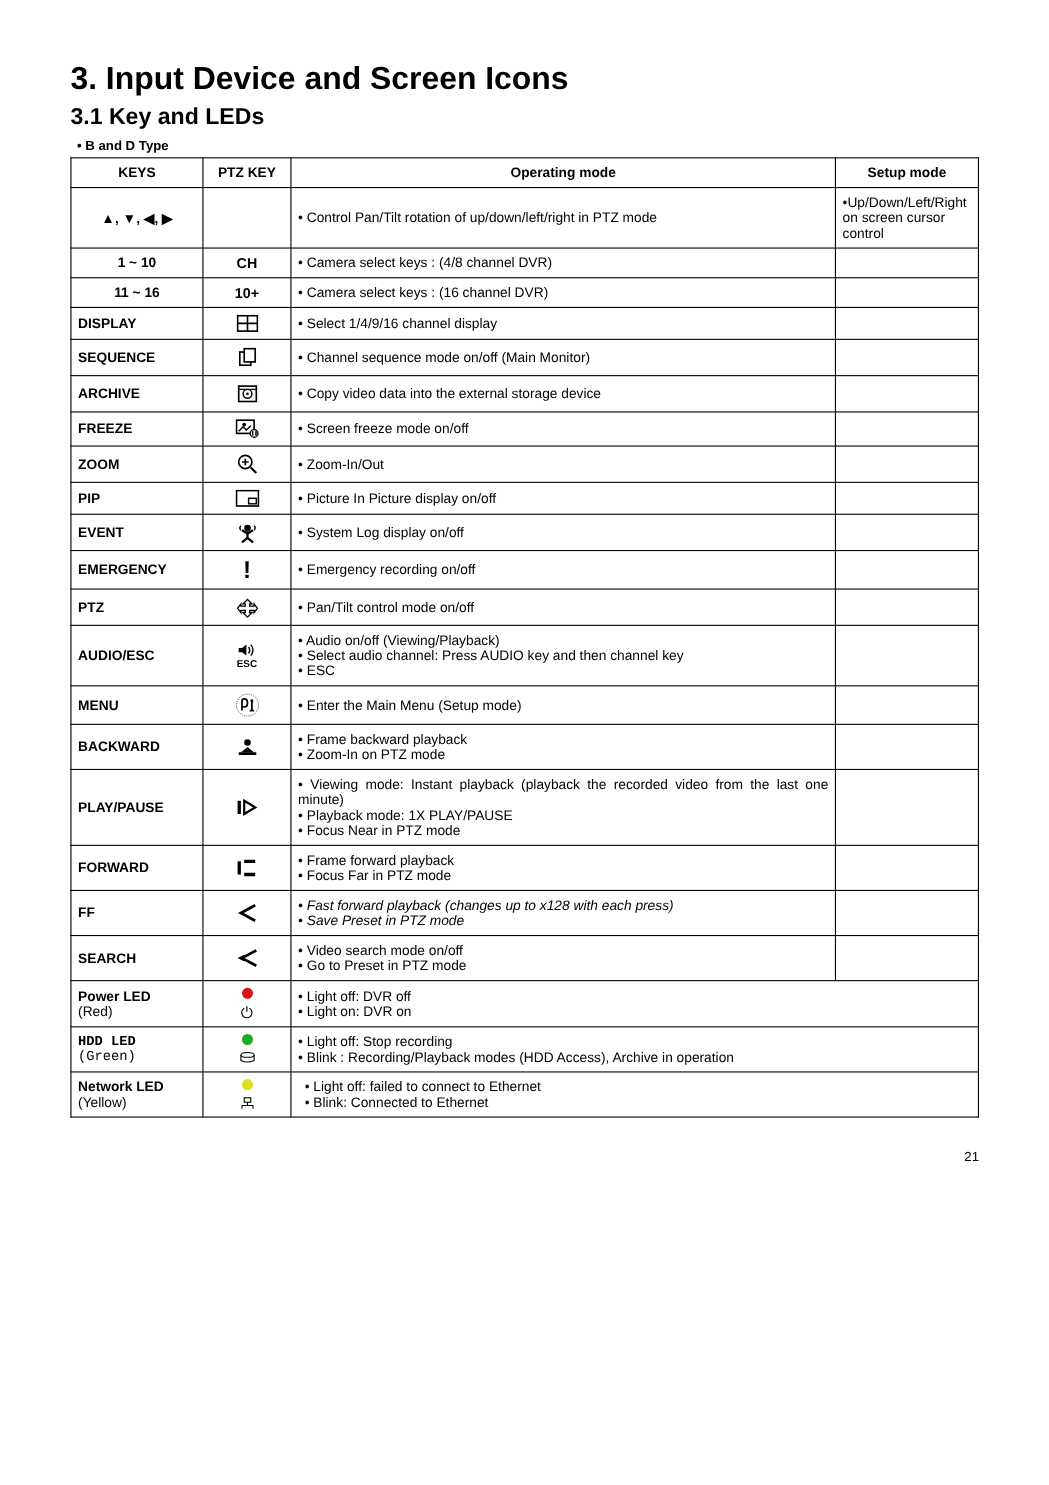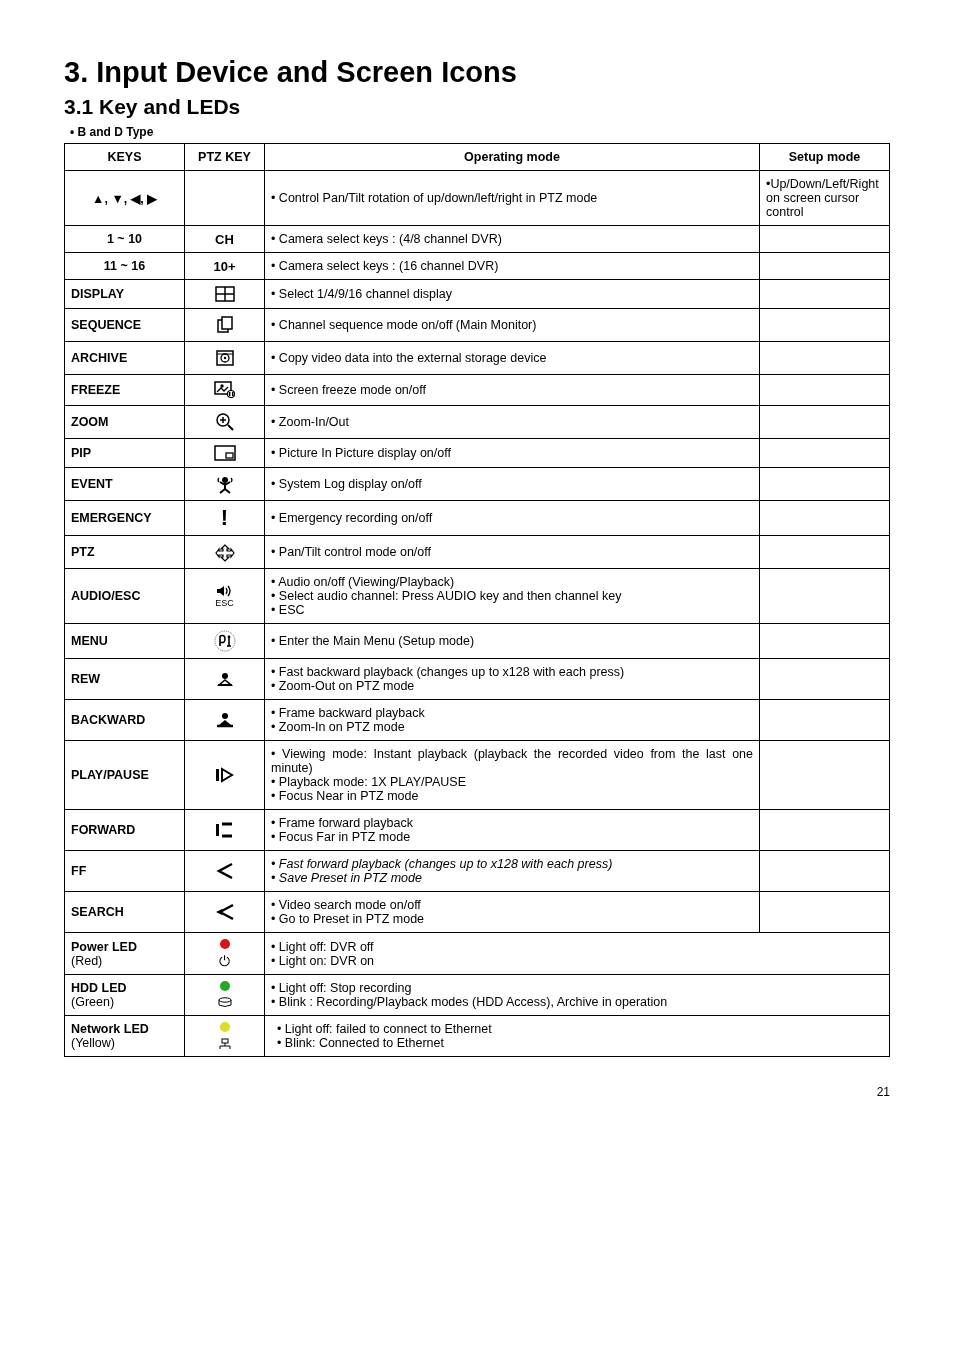--- a/index.html
+++ b/index.html
@@ -53,21 +53,21 @@
     padding-left: 10px;
   }
   td.keycell.center { text-align: center; }
   td.iconcell {
     text-align: center;
     font-size: 18px;
     line-height: 1;
     margin-top: 43px;
   }
   td.iconcell svg { display: inline-block; vertical-align: middle; }
-  .esc-label { font-size: 9px; font-weight: normal; display:block; margin-top:1px; }
+  .esc-label { font-size: 9px; font-weight: bold; display:block; margin-top:1px; }
   .led-dot { display:inline-block; width:10px; height:10px; border-radius:50%; margin-bottom:2px; }
   .led-red    { background:#d11; }
   .led-green  { background:#2a2; }
   .led-yellow { background:#dd2; }
   .led-sub { font-size:14px; line-height:1; }
   .pagenum {
     text-align:right;
     font-size:12px;
     margin-top:28px;
   }
@@ -258,33 +258,20 @@
             <path d="M7 6 L7 16 M7 6 Q12 4 12 9 Q12 14 7 12" fill="none" stroke="#000" stroke-width="1.6"></path>
             <circle cx="16" cy="7" r="1.4" fill="#000"></circle>
             <line x1="16" y1="8" x2="16" y2="16" stroke="#000" stroke-width="1.6"></line>
             <line x1="14" y1="16" x2="18" y2="16" stroke="#000" stroke-width="1.6"></line>
           </svg>
       </td>
       <td>• Enter the Main Menu (Setup mode)</td>
       <td></td>
     </tr>
 
-    <tr>
-      <td class="keycell">REW</td>
-      <td class="iconcell">
-        <svg width="20" height="16">
-            <circle cx="10" cy="5" r="3" fill="#000"></circle>
-            <path d="M4 14 L10 9 L16 14 Z" fill="none" stroke="#000" stroke-width="1.6"></path>
-            <line x1="3" y1="14" x2="17" y2="14" stroke="#000" stroke-width="2"></line>
-          </svg>
-      </td>
-      <td style="white-space:pre-line;">• Fast backward playback (changes up to x128 with each press)
-• Zoom-Out on PTZ mode</td>
-      <td></td>
-    </tr>
 
     <tr>
       <td class="keycell">BACKWARD</td>
       <td class="iconcell">
         <svg width="20" height="16">
             <circle cx="10" cy="4" r="3" fill="#000"></circle>
             <path d="M4 13 L10 8 L16 13 Z" fill="#000"></path>
             <line x1="2" y1="14" x2="18" y2="14" stroke="#000" stroke-width="2.5"></line>
           </svg>
       </td>
@@ -349,21 +336,21 @@
     <tr>
       <td class="keycell" style="font-weight:bold;white-space:pre-line;"><b>Power LED</b><br><span style="font-weight:normal">(Red)</span></td>
       <td class="iconcell">
         <span class="led-dot led-red"></span><br><span class="led-sub">⏻</span>
       </td>
       <td colspan="2" style="white-space:pre-line;">• Light off: DVR off
 • Light on: DVR on</td>
     </tr>
 
     <tr>
-      <td class="keycell" style="font-weight:bold;white-space:pre-line;"><b>HDD LED</b><br><span style="font-weight:normal">(Green)</span></td>
+      <td class="keycell" style="font-weight:bold;white-space:pre-line;font-family:Liberation Mono, monospace;"><b>HDD LED</b><br><span style="font-weight:normal">(Green)</span></td>
       <td class="iconcell">
         <span class="led-dot led-green"></span><br>
         <svg width="14" height="12">
             <ellipse cx="7" cy="3" rx="6" ry="2.2" fill="none" stroke="#000" stroke-width="1"></ellipse>
             <path d="M1 3 L1 8 Q7 11 13 8 L13 3" fill="none" stroke="#000" stroke-width="1"></path>
           </svg>
       </td>
       <td colspan="2" style="white-space:pre-line;">• Light off: Stop recording
 • Blink : Recording/Playback modes (HDD Access), Archive in operation</td>
     </tr>

